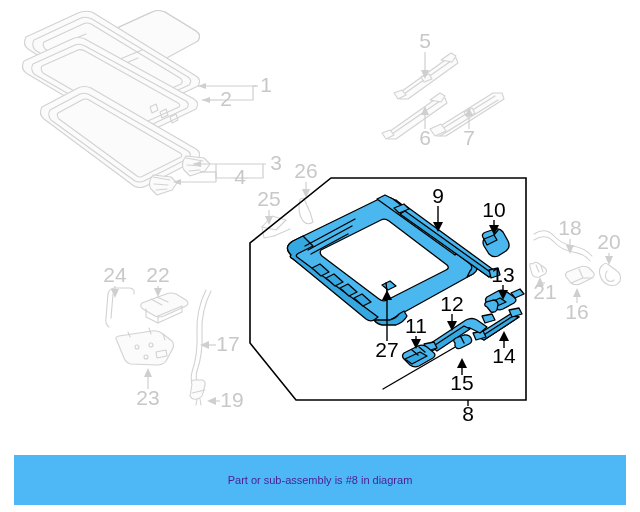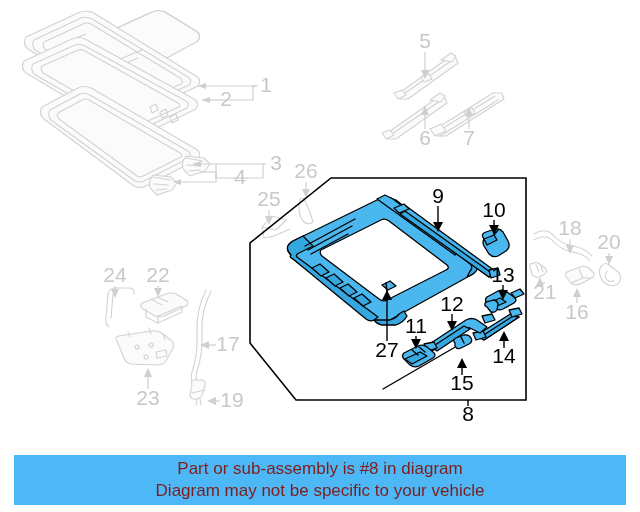--- a/index.html
+++ b/index.html
@@ -88,22 +88,22 @@
     width: 612px;
     height: 50px;
     display: flex;
     flex-direction: column;
     align-items: center;
     justify-content: center;
     box-sizing: border-box;
   }
   #banner .banner-line {
     font-family: "Liberation Sans", sans-serif;
-    font-size: 17px;
-    color: #7f1d1d;
+    font-size: 11px;
+    color: #4c1d95;
     line-height: 22px;
     white-space: nowrap;
     text-align: left;
   }
 </style>
 </head>
 <body>
 
 <div id="diagram-root" style="background: rgb(255, 255, 255);">
 
@@ -456,16 +456,15 @@
       <text class="callout-text" x="115" y="276">24</text>
       <text class="callout-text" x="269" y="200">25</text>
       <text class="callout-text" x="306" y="172">26</text>
       <text class="callout-text hi" x="387" y="351">27</text>
     </g>
 
   </svg>
 
   <div id="banner" style="background: rgb(77, 184, 245);">
     <div class="banner-line">Part or sub-assembly is #8 in diagram</div>
-    <div class="banner-line">Diagram may not be specific to your vehicle</div>
   </div>
 
 </div>
 
 </body></html>

